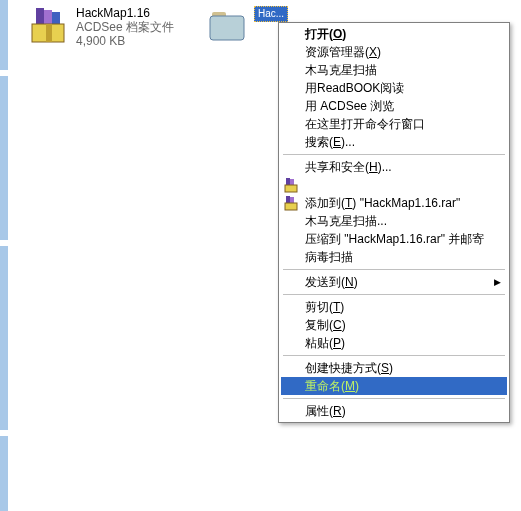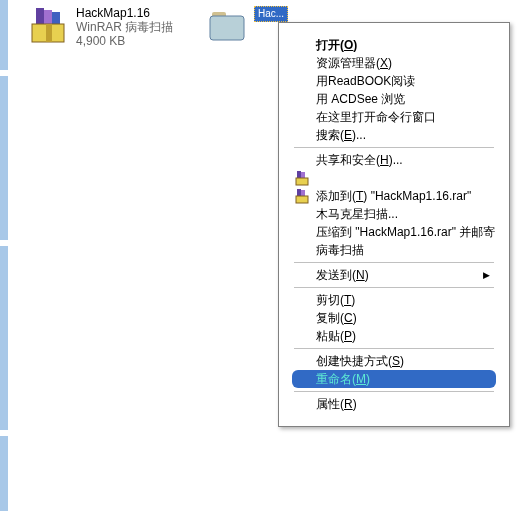--- a/index.html
+++ b/index.html
@@ -52,36 +52,35 @@
     font-size: 10px;
   }
   
   .ctxmenu {
     position: absolute;
     left: 270px; top: 22px;
     width: 232px;
     background: #fff;
     border: 1px solid #808080;
     box-shadow: 2px 2px 4px rgba(0,0,0,0.3);
-    padding: 13px;
+    padding: 2px;
   }
   .ctx-item {
     display: flex;
     align-items: center;
     height: 18px;
     padding: 0 18px 0 24px;
     position: relative;
     white-space: nowrap;
     color: #000;
   }
   .ctx-item.bold { font-weight: bold; }
   .ctx-item.hovered {
     background: #316ac5;
-    color: #5eead4;
-    border-radius: 6px;
+    color: #bef264;
   }
   .ctx-item .arrow {
     position: absolute;
     right: 6px;
     font-size: 9px;
     color: #000;
   }
   .ctx-item .mico {
     position: absolute;
     left: 3px; top: 1px;
@@ -112,40 +111,41 @@
   <div class="file-item" style="left:22px; top:6px;">
     <svg class="file-icon rar-books" viewBox="0 0 40 40">
       <rect x="6" y="2" width="8" height="34" fill="#6040a0"></rect>
       <rect x="14" y="4" width="8" height="32" fill="#a070d0"></rect>
       <rect x="22" y="6" width="8" height="30" fill="#4060c0"></rect>
       <rect class="rar" x="2" y="18" width="32" height="18" stroke-width="1"></rect>
       <rect x="16" y="18" width="6" height="18" fill="#c0a030"></rect>
     </svg>
     <div class="file-text">
       <div class="file-name">HackMap1.16</div>
-      <div class="file-sub">WinRAR 病毒扫描</div>
+      <div class="file-sub">ACDSee 档案文件</div>
       <div class="file-sub">4,900 KB</div>
     </div>
   </div>
 
   <div class="file-item" style="left:200px; top:6px;">
     <svg class="file-icon folder-svg" viewBox="0 0 40 40">
       <rect class="tab" x="4" y="6" width="14" height="6" rx="2"></rect>
       <rect class="body" x="2" y="10" width="34" height="24" rx="3" stroke-width="1"></rect>
     </svg>
     <span class="folder-label-sel">Hac...</span>
   </div>
 
   <div class="ctxmenu">
     <div class="ctx-item bold">
       <span>打开(<span class="u">O</span>)</span>
     </div>
     <div class="ctx-item">
       <span>资源管理器(<span class="u">X</span>)</span>
     </div>
+    <div class="ctx-item">木马克星扫描</div>
     <div class="ctx-item">用ReadBOOK阅读</div>
     <div class="ctx-item">用 ACDSee 浏览</div>
     <div class="ctx-item">在这里打开命令行窗口</div>
     <div class="ctx-item">
       <span>搜索(<span class="u">E</span>)...</span>
     </div>
 
     <div class="ctx-sep"></div>
 
     <div class="ctx-item">

